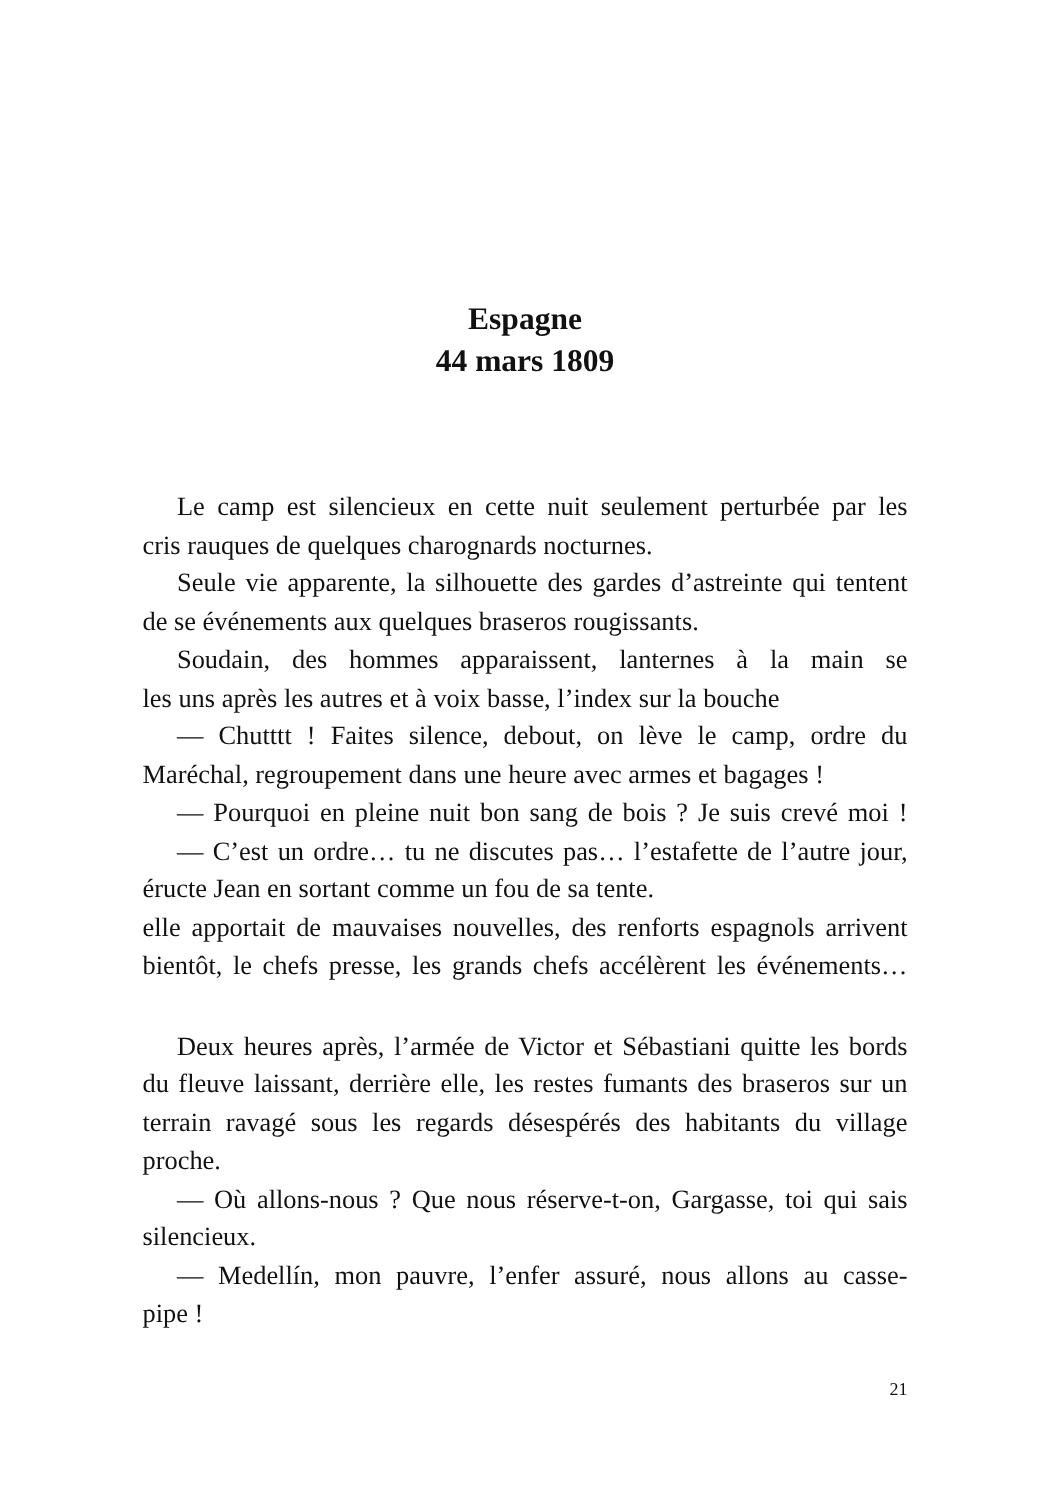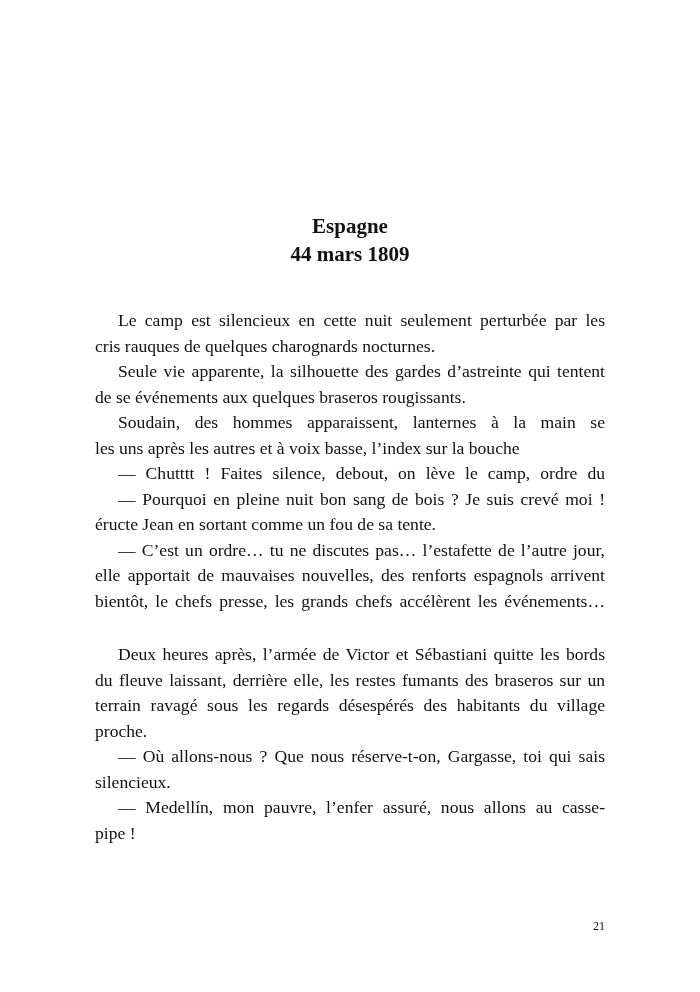--- a/index.html
+++ b/index.html
@@ -19,31 +19,31 @@
       position: absolute;
       left: 0; top: 0;
       width: 700px;
       height: 992px;
       background: #ffffff;
     }
     .heading {
       position: absolute;
       left: 0;
       width: 700px;
-      top: 212px;
+      top: 198px;
       text-align: center;
       font-weight: bold;
       font-size: 21px;
       line-height: 28px;
     }
     .body-text {
       position: absolute;
       left: 95px;
       width: 510px;
-      top: 308px;
+      top: 325px;
       font-size: 17.6px;
       line-height: 25.5px;
     }
     .line {
       display: block;
       white-space: nowrap;
       height: 25.5px;
     }
     .line.justify {
       text-align: justify;
@@ -83,25 +83,26 @@
     <span class="line justify indent">Le camp est silencieux en cette nuit seulement perturbée par les</span>
     <span class="line last">cris rauques de quelques charognards nocturnes.</span>
 
     <span class="line justify indent">Seule vie apparente, la silhouette des gardes d’astreinte qui tentent</span>
     <span class="line last">de se événements aux quelques braseros rougissants.</span>
 
     <span class="line justify indent">Soudain, des hommes apparaissent, lanternes à la main se</span>
     <span class="line last">les uns après les autres et à voix basse, l’index sur la bouche</span>
 
     <span class="line justify indent">— Chutttt ! Faites silence, debout, on lève le camp, ordre du</span>
+    <span class="line last">Maréchal, regroupement dans une heure avec armes et bagages !</span>
 
     <span class="line justify indent">— Pourquoi en pleine nuit bon sang de bois ? Je suis crevé moi !</span>
+    <span class="line justify indent">— C’est un ordre… tu ne discutes pas… l’estafette de l’autre jour,</span>
+
     <span class="line last">éructe Jean en sortant comme un fou de sa tente.</span>
-
-    <span class="line justify indent">— C’est un ordre… tu ne discutes pas… l’estafette de l’autre jour,</span>
     <span class="line justify">elle apportait de mauvaises nouvelles, des renforts espagnols arrivent</span>
     <span class="line justify">bientôt, le chefs presse, les grands chefs accélèrent les événements…</span>
 
     <span class="gap"></span>
 
     <span class="line justify indent">Deux heures après, l’armée de Victor et Sébastiani quitte les bords</span>
     <span class="line justify">du fleuve laissant, derrière elle, les restes fumants des braseros sur un</span>
     <span class="line justify">terrain ravagé sous les regards désespérés des habitants du village</span>
     <span class="line last">proche.</span>
 

